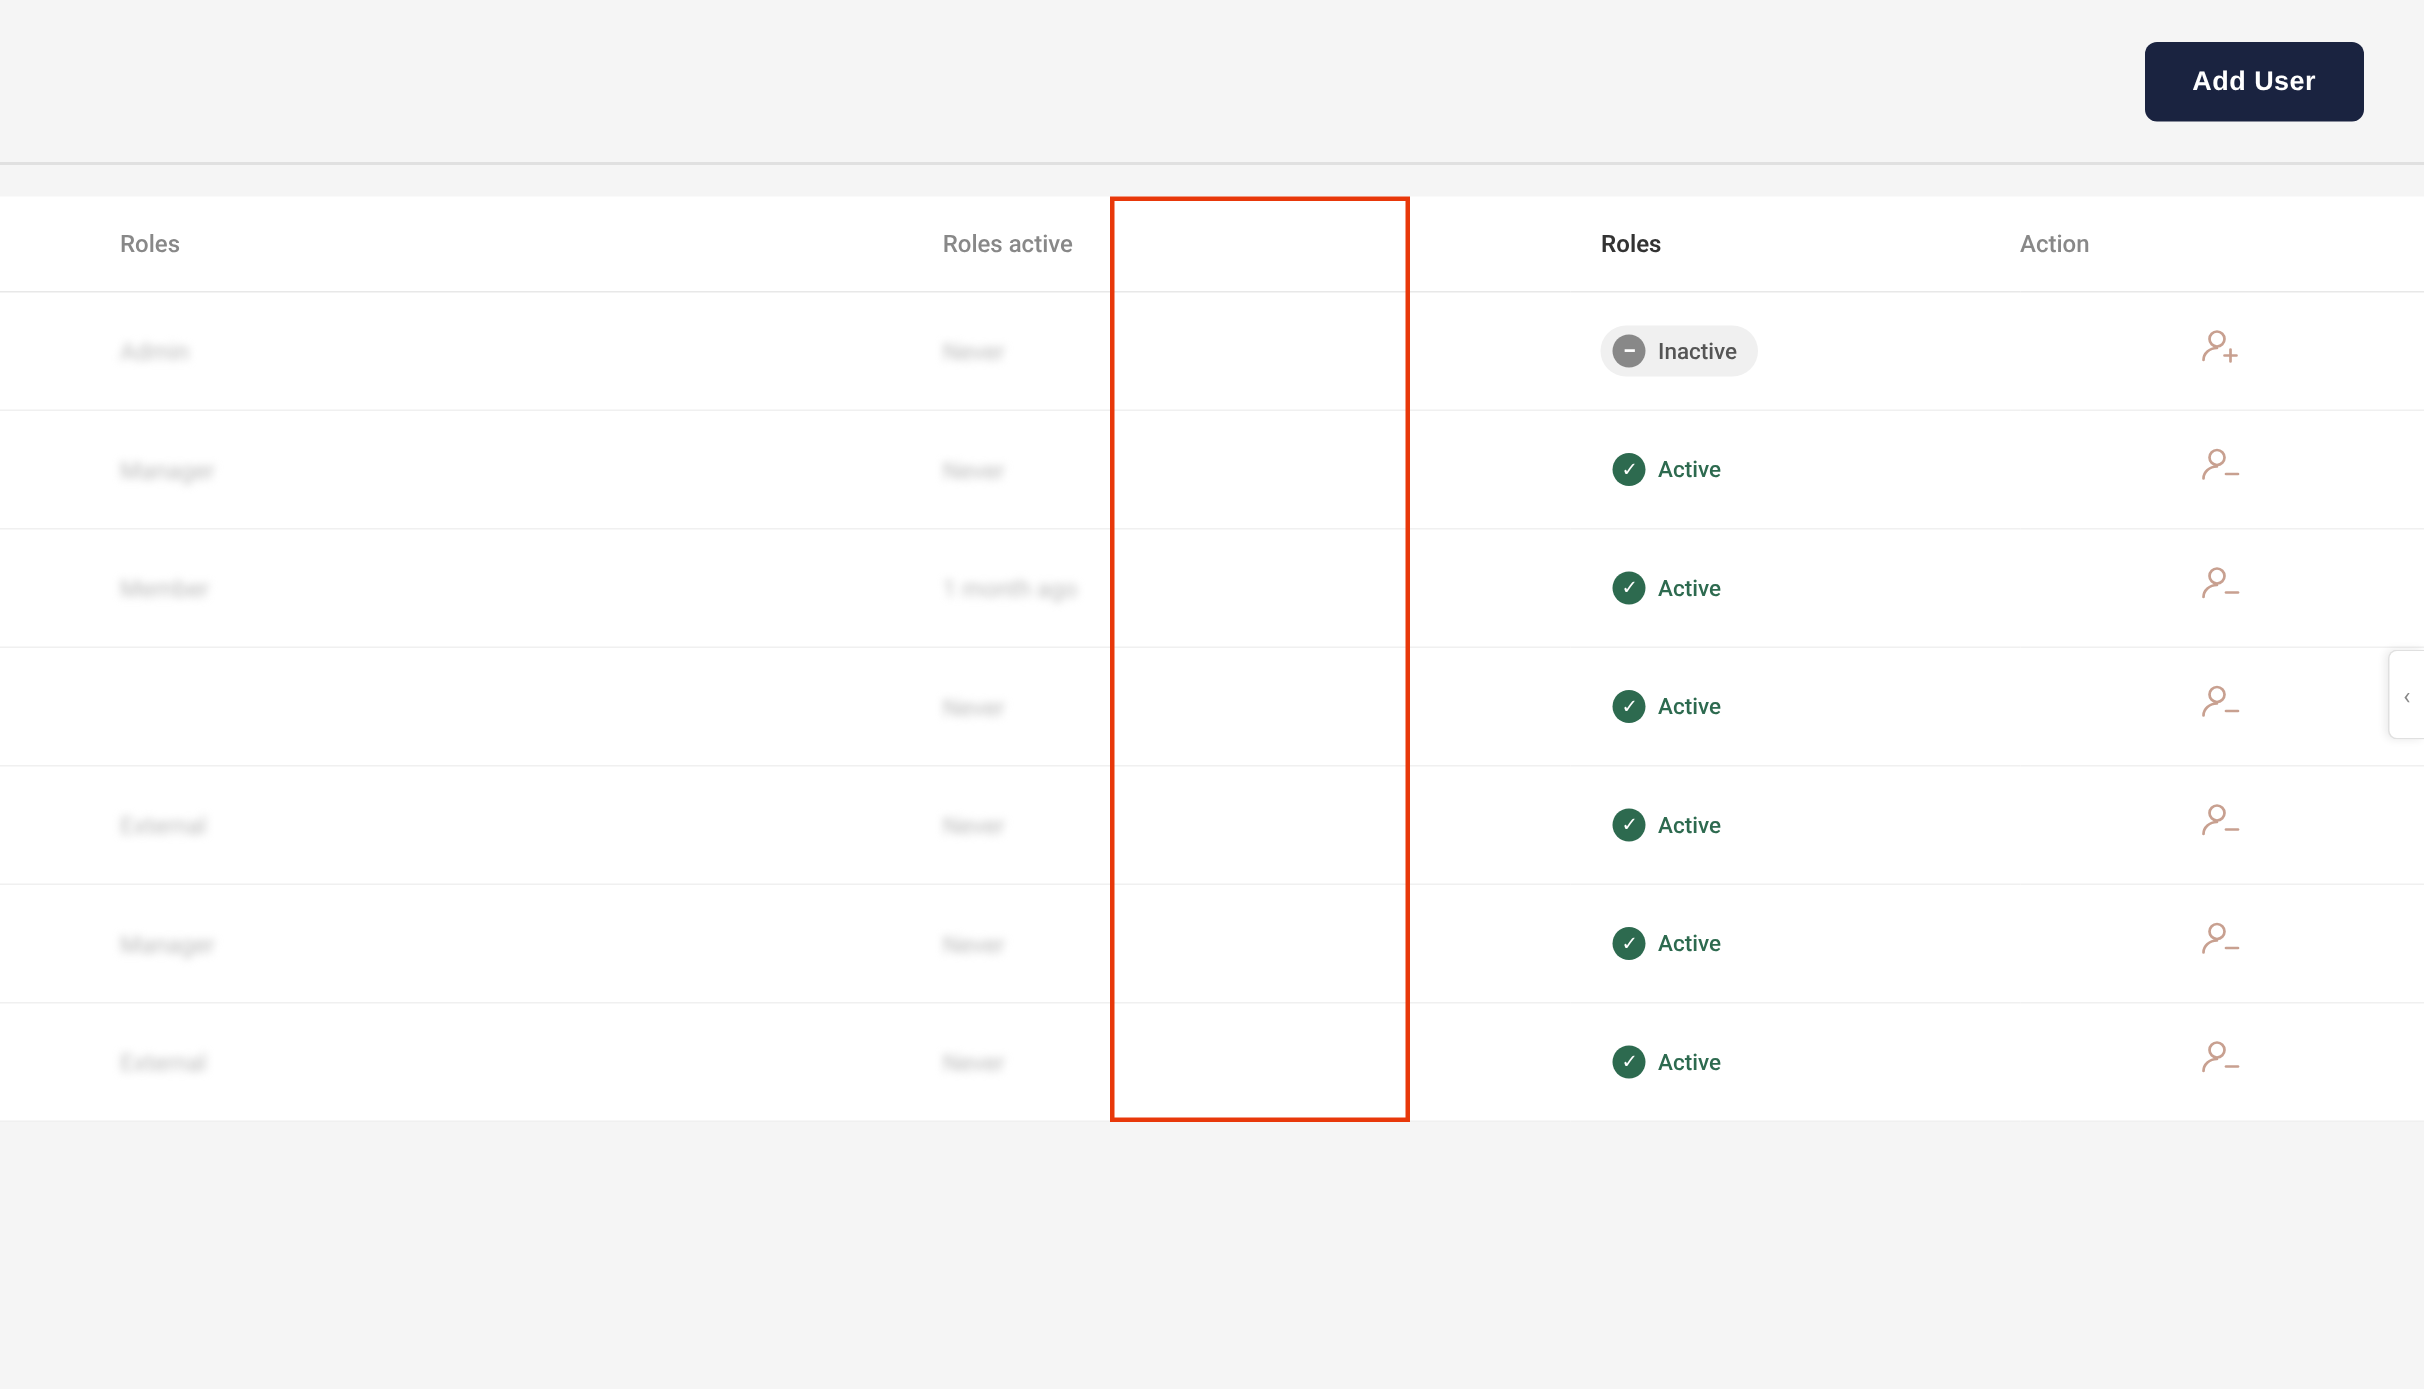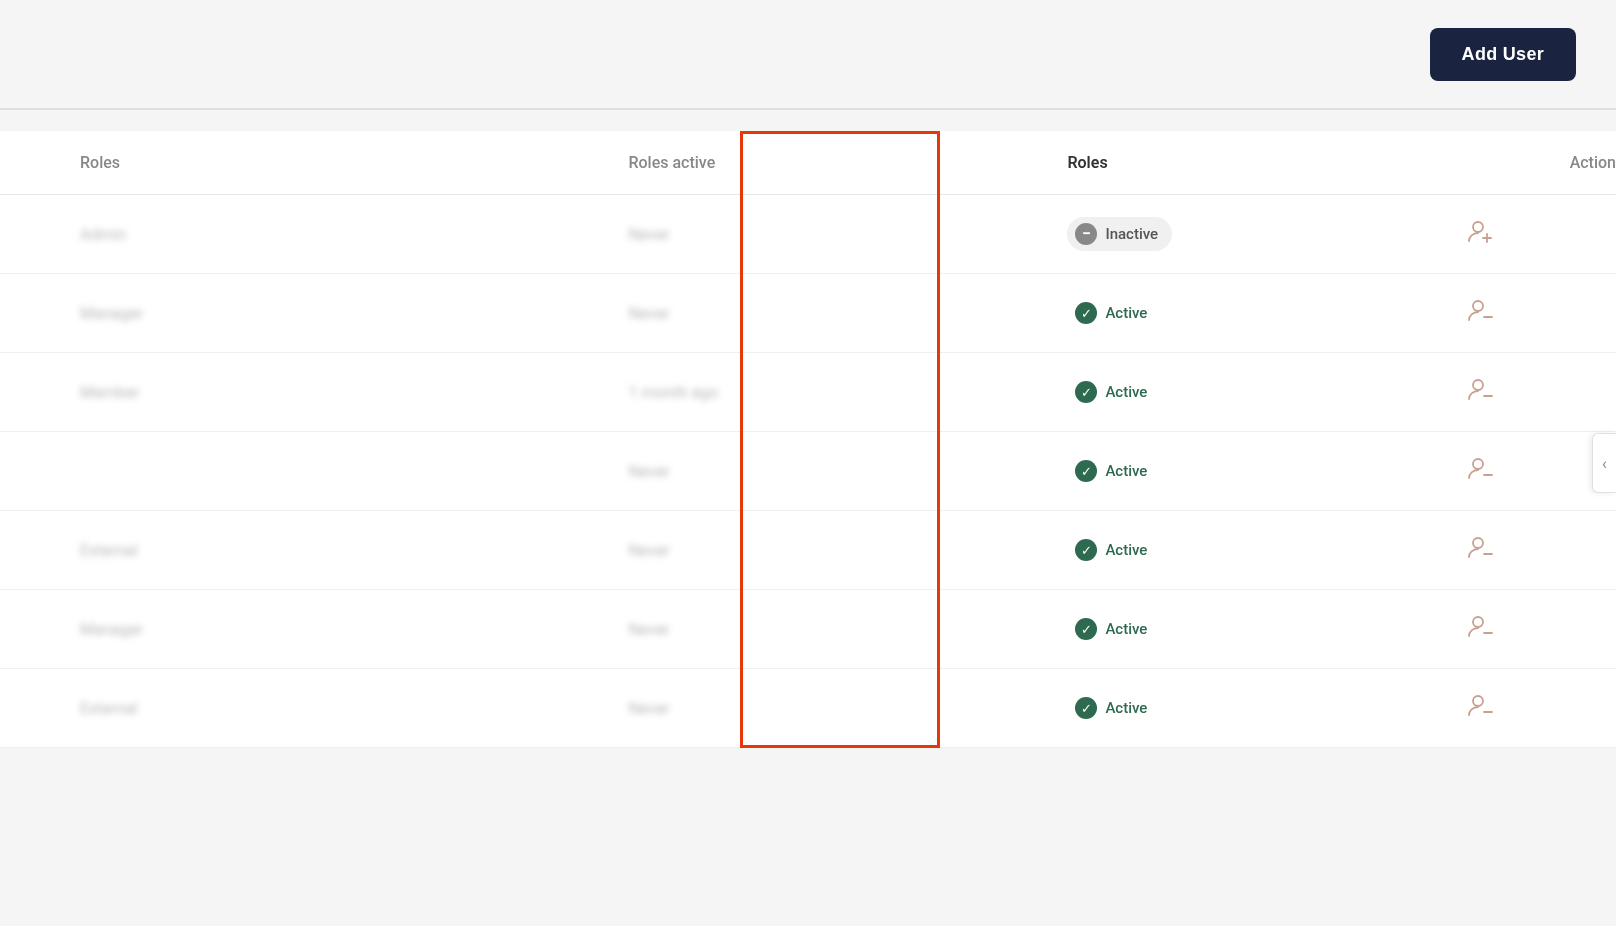--- a/index.html
+++ b/index.html
@@ -57,21 +57,21 @@
 
     th.roles-col { padding-left: 80px; width: 420px; }
     th.last-active-col { width: 280px; text-align: left; }
     th.status-col {
       width: 200px;
       text-align: left;
       padding-left: 20px;
       color: #333;
       font-weight: 600;
     }
-    th.action-col { width: 180px; text-align: right; color: #888; font-weight: 500; }
+    th.action-col { width: 180px; text-align: left; color: #888; font-weight: 500; }
 
     tbody tr {
       border-bottom: 1px solid #f0f0f0;
     }
 
     td {
       padding: 22px 0;
       vertical-align: middle;
     }
 

